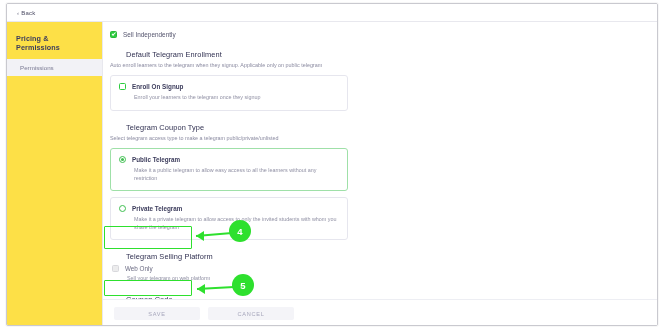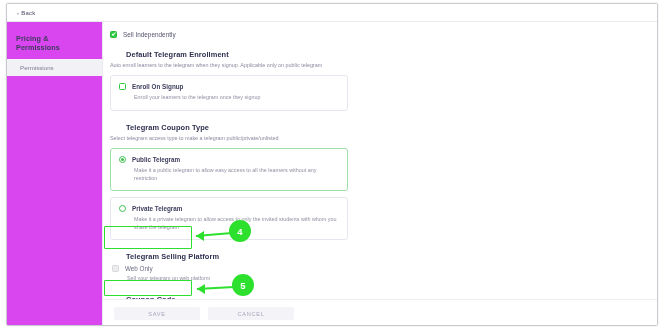--- a/index.html
+++ b/index.html
@@ -54,21 +54,21 @@
 
   
   .body {
     display: flex;
     height: 305px;
   }
 
   
   .sidebar {
     width: 96px;
-    background: #d946ef;
+    background: #fde047;
     border-right: 1px solid #e8e8ee;
     padding-top: 8px;
     flex: 0 0 96px;
   }
   .sb-title {
     font-size: 7.2px;
     font-weight: bold;
     color: #3c3c5c;
     padding: 4px 9px 7px 9px;
     letter-spacing: .1px;
@@ -129,21 +129,21 @@
     gap: 6px;
   }
   .row-label {
     font-size: 6.4px;
     color: #55556e;
   }
 
   
   .sec-title {
     font-size: 7.4px;
-    font-weight: bold;
+    font-weight: normal;
     color: #2f2f50;
     margin-top: 12px;
     letter-spacing: .1px;
     padding-left: 16px;
   }
   .sec-desc {
     font-size: 5.4px;
     color: #8a8aa0;
     margin-top: 3px;
     line-height: 1.35;

